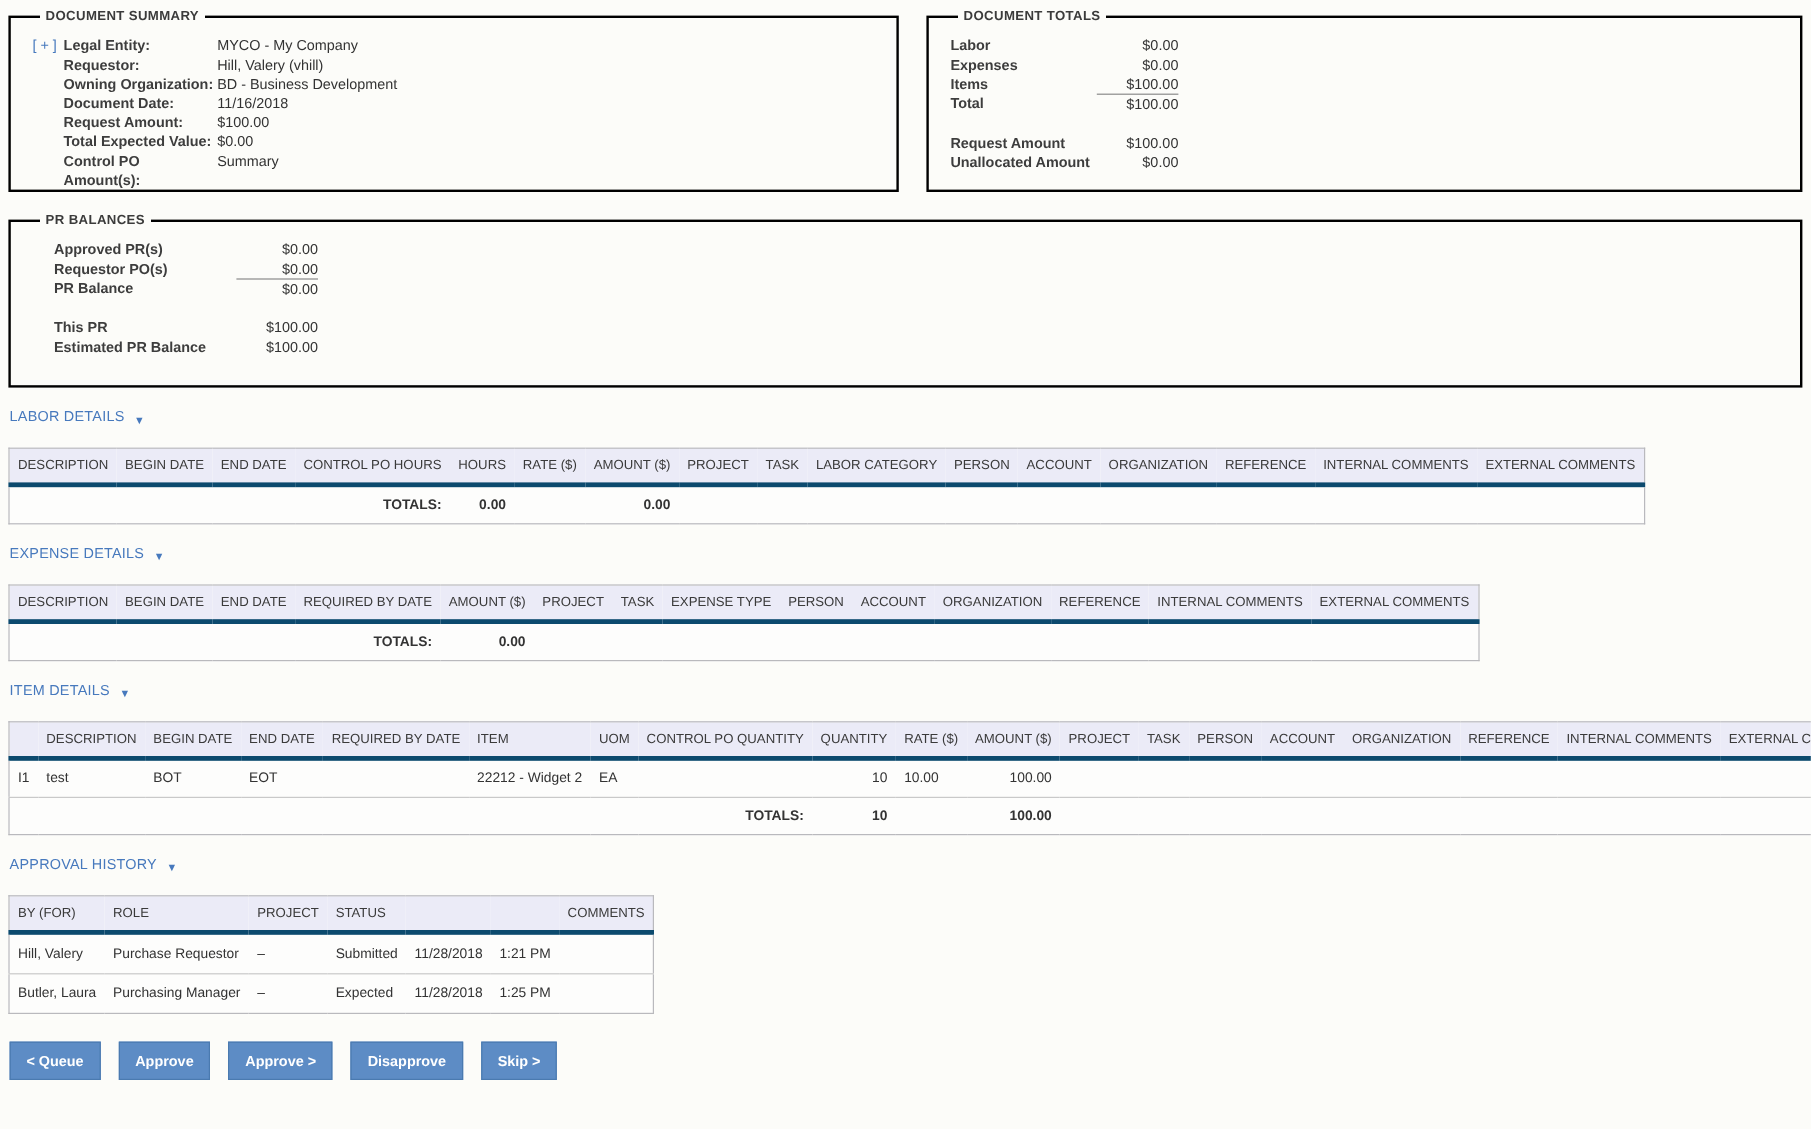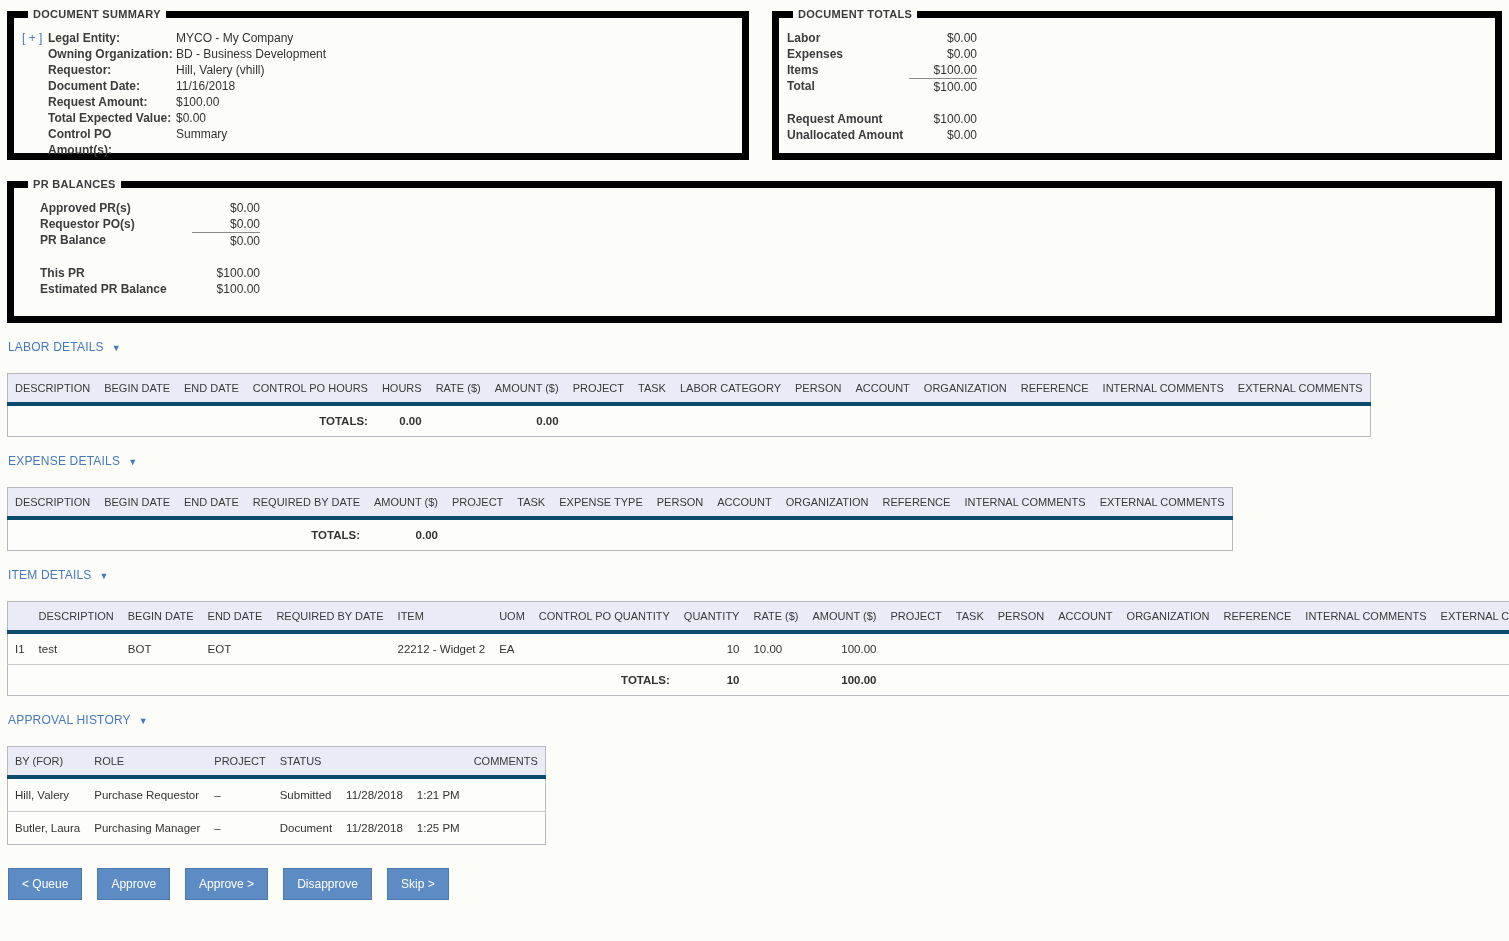--- a/index.html
+++ b/index.html
@@ -6,22 +6,22 @@
   body {
     margin: 0;
     background: #fcfcf9;
     font-family: "Liberation Sans", sans-serif;
     font-size: 12px;
     color: #333;
   }
   .page { padding: 8px 0 14px 7px; width: 1502px; }
 
   fieldset {
-    border: 7px solid #000000;
-    padding: 10px 8px 12px;
+    border: 2px solid #000000;
+    padding: 10px 18px 12px;
     margin: 0;
     min-width: 0;
   }
   legend {
     font-size: 11px;
     font-weight: bold;
     color: #3b3b3b;
     letter-spacing: .3px;
     padding: 0 5px;
     margin-left: 6px;
@@ -44,21 +44,21 @@
   .fs-pr      .kv-label { width: 152px; }
   .fs-pr      .kv-value { width: 68px; text-align: right; }
   .sumline { border-top: 1px solid #8a8a8a; }
 
   .section-head {
     margin: 17px 0 0 1px;
     color: #4779bd;
     letter-spacing: .2px;
     cursor: pointer;
     display: inline-flex;
-    align-items: center;
+    align-items: flex-end;
     gap: 8px;
   }
   .tri { font-size: 9px; position: relative; top: 1px; }
 
   table {
     border-collapse: collapse;
     margin-top: 19px;
     background: #fdfdfc;
     border: 1px solid #b9b9bd;
     table-layout: auto;
@@ -80,21 +80,21 @@
   .t-expense  { width: 1178px; }
   .t-item     { width: 1481px; }
   .t-approval { width: 515px; }
   .t-approval td { padding: 10px 7px; }
 
   .buttons { display: flex; gap: 15px; margin: 23px 0 0 1px; }
   .btn {
     background: #5d8cc5;
     border: 1px solid #4a7ab0;
     color: #fff;
-    font-weight: normal;
+    font-weight: bold;
     font-size: 12px;
     font-family: inherit;
     padding: 8px 13px;
     min-width: 62px;
     text-align: center;
     cursor: pointer;
   }
 </style>
 </head>
 <body>
@@ -105,27 +105,27 @@
     <fieldset class="fs-summary">
       <legend>DOCUMENT SUMMARY</legend>
       <div class="kv-list has-expand">
           <div class="kv-row">
             <span class="kv-expand">[ + ]</span>
             <span class="kv-label">Legal Entity:</span>
             <span class="kv-value">MYCO - My Company</span>
           </div>
           <div class="kv-row">
             <span class="kv-expand"></span>
+            <span class="kv-label">Requestor:</span>
+            <span class="kv-value">Hill, Valery (vhill)</span>
+          </div>
+          <div class="kv-row">
+            <span class="kv-expand"></span>
             <span class="kv-label">Owning Organization:</span>
             <span class="kv-value">BD - Business Development</span>
-          </div>
-          <div class="kv-row">
-            <span class="kv-expand"></span>
-            <span class="kv-label">Requestor:</span>
-            <span class="kv-value">Hill, Valery (vhill)</span>
           </div>
           <div class="kv-row">
             <span class="kv-expand"></span>
             <span class="kv-label">Document Date:</span>
             <span class="kv-value">11/16/2018</span>
           </div>
           <div class="kv-row">
             <span class="kv-expand"></span>
             <span class="kv-label">Request Amount:</span>
             <span class="kv-value">$100.00</span>
@@ -389,21 +389,21 @@
           <td>–</td>
           <td>Submitted</td>
           <td>11/28/2018</td>
           <td>1:21 PM</td>
           <td></td>
         </tr>
         <tr>
           <td>Butler, Laura</td>
           <td>Purchasing Manager</td>
           <td>–</td>
-          <td>Document</td>
+          <td>Expected</td>
           <td>11/28/2018</td>
           <td>1:25 PM</td>
           <td></td>
         </tr>
       </tbody>
     </table>
 
   <div class="buttons">
     <button class="btn">&lt; Queue</button>
     <button class="btn">Approve</button>

